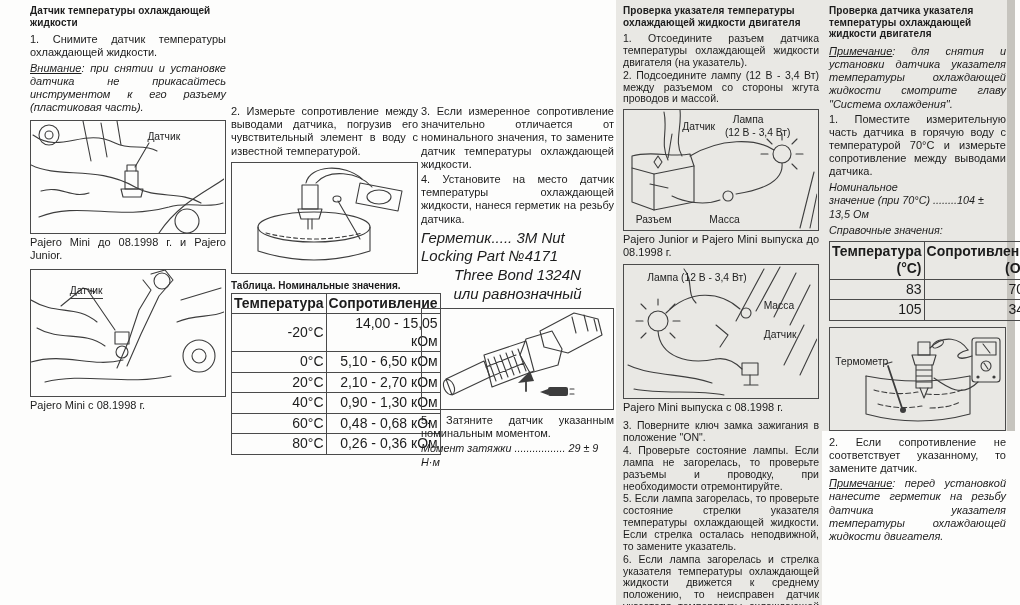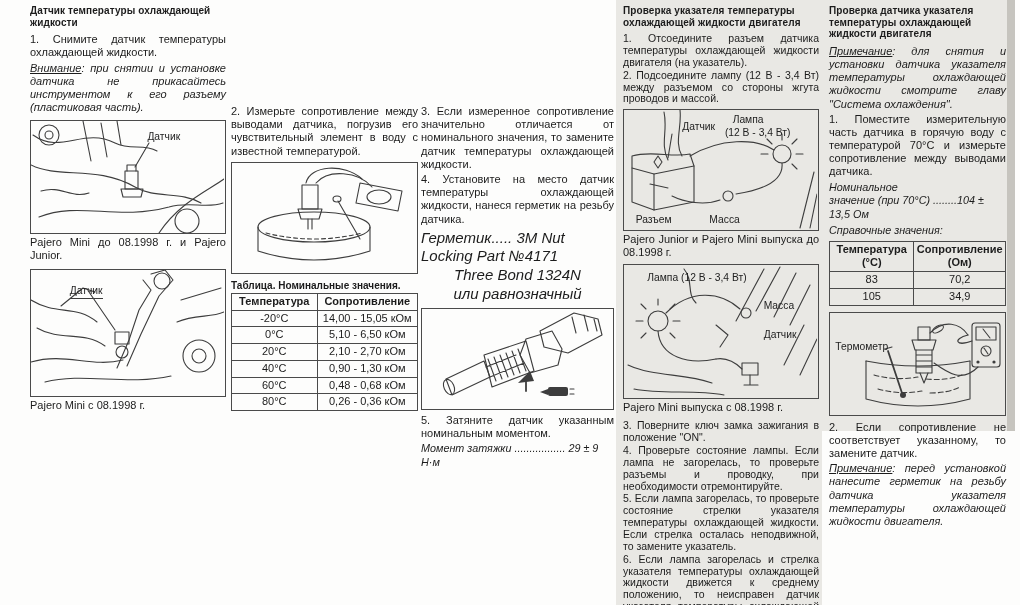--- a/index.html
+++ b/index.html
@@ -23,21 +23,21 @@
   p{font-size:11px;line-height:1.2;margin:0 0 2px 0;text-align:justify}
   #col4 p.step{font-size:10.5px;line-height:1.13;margin:0 0 1px 0}
   .it{font-style:italic}
   .ul{text-decoration:underline}
   .fig{position:relative;border:1.4px solid #4a4a4a;margin:4px 0 2px 0;overflow:hidden}
   .fig svg{display:block}
   .figlabel{position:absolute;font-size:10.3px;color:#222;white-space:nowrap;line-height:1.1}
   .cap{font-size:11px;font-weight:normal;line-height:1.18;margin:2px 0 7px 0;text-align:justify}
   .ttitle{font-size:10px;font-weight:bold;margin:6px 0 2px 0}
   table{border-collapse:collapse;width:100%;margin:2px 0 6px 0;background:transparent}
-  th,td{border:1px solid #4a4a4a;font-size:11px;text-align:center;padding:1px 2px;line-height:1.25}
+  th,td{border:1px solid #4a4a4a;font-size:14px;text-align:right;padding:1px 2px;line-height:1.25}
   th{font-weight:bold}
   .spec{font-style:italic;font-size:15px;line-height:1.25;margin:3px 0 4px}
   .spec .r{text-align:center}
   .specline{font-style:italic;font-size:10.8px;line-height:1.25;margin:1px 0 3px}
   .stroke{fill:none;stroke:#3d3d3d;stroke-width:1.1;stroke-linecap:round;stroke-linejoin:round}
   .stroke2{fill:none;stroke:#3d3d3d;stroke-width:1.8;stroke-linecap:round}
   .fill{fill:#3d3d3d}
 </style>
 </head>
 <body>

